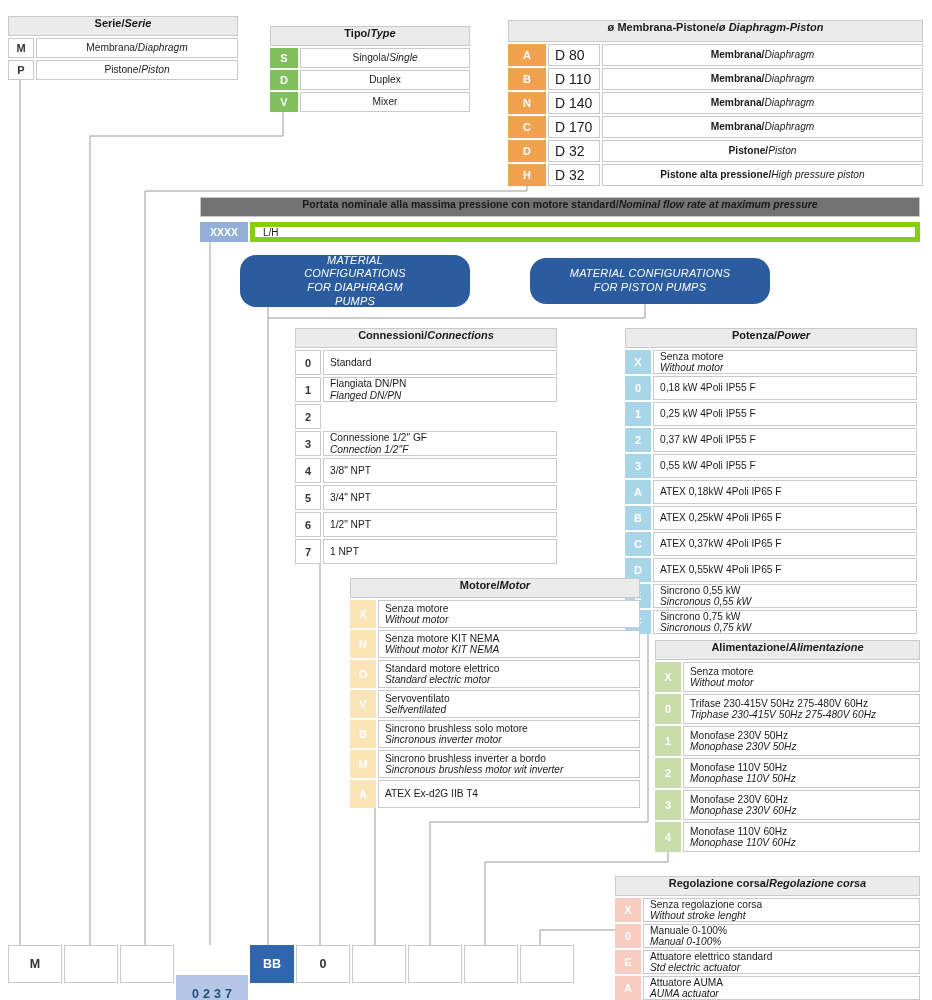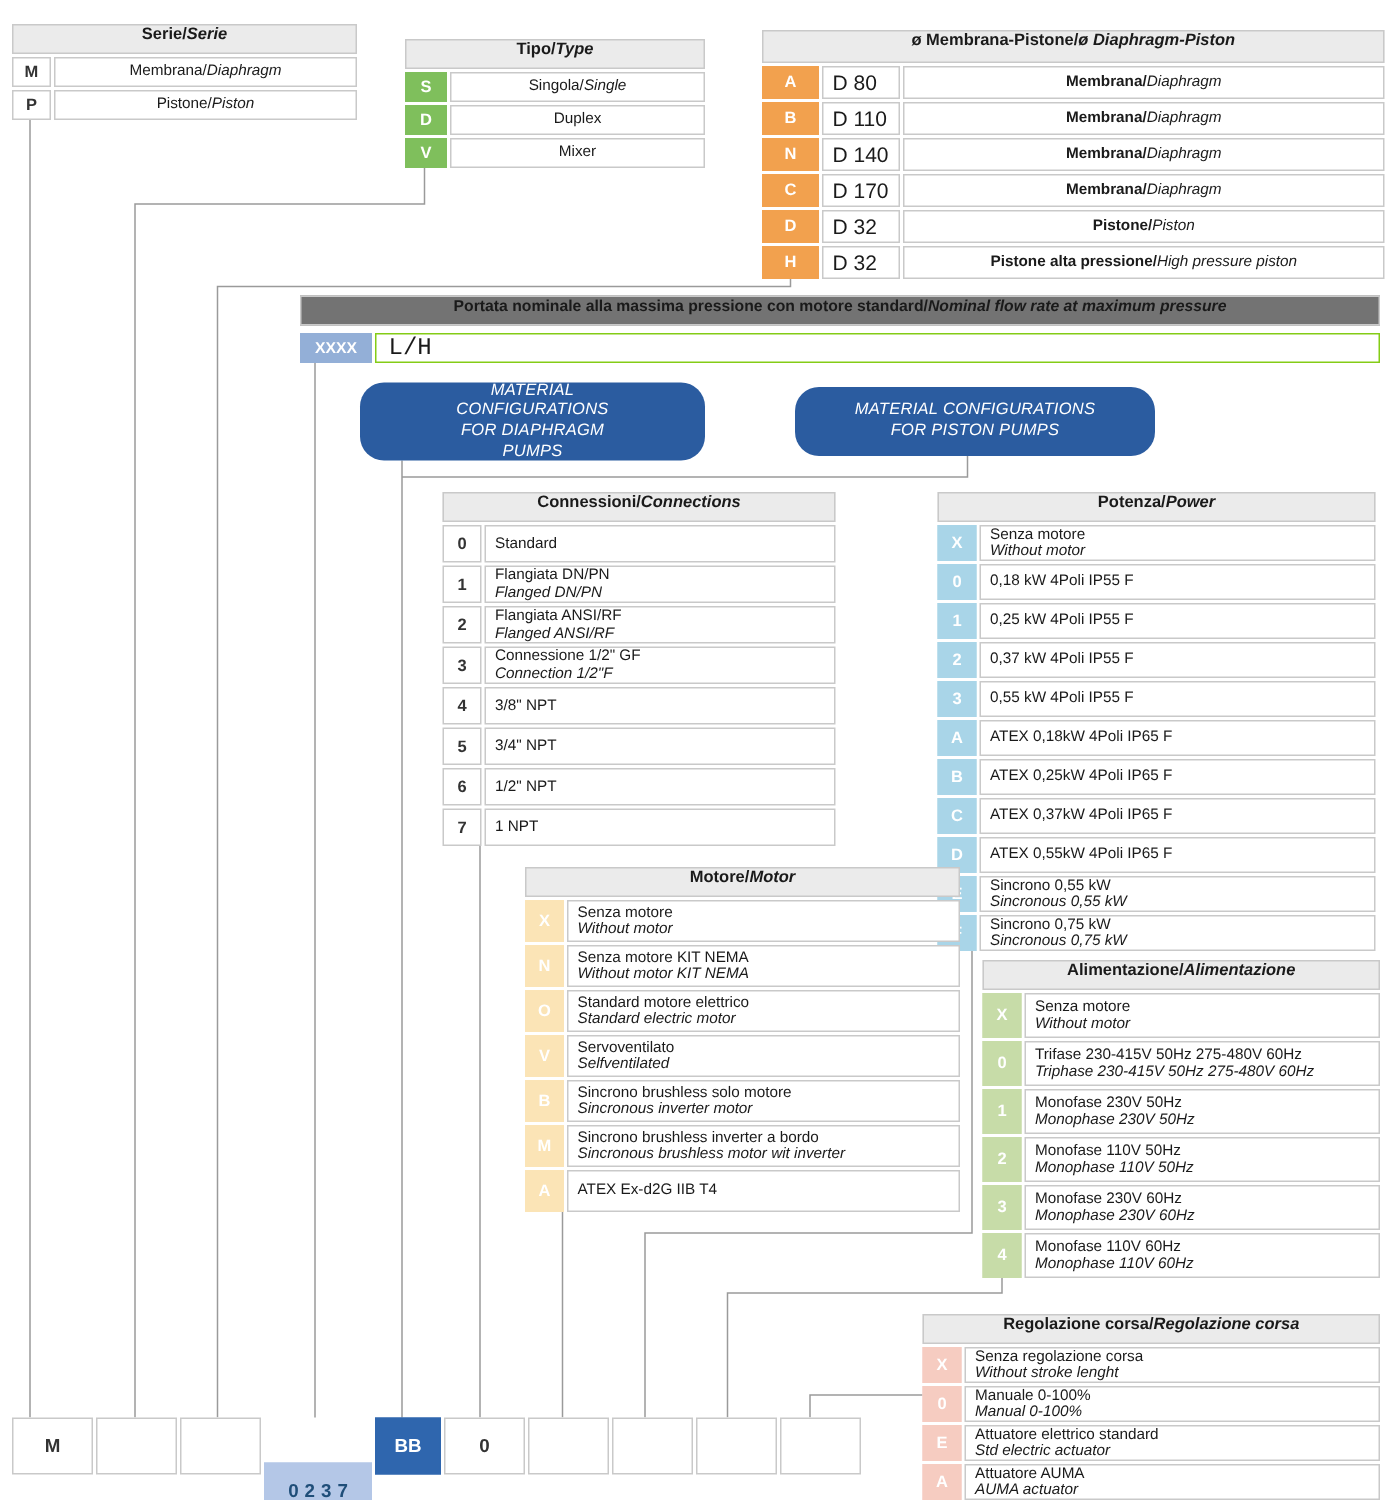--- a/index.html
+++ b/index.html
@@ -34,22 +34,22 @@
           font-size:10.2px; line-height:1.12; overflow:hidden; }
   .desc .en { font-style:italic; }
   .desc .it:empty, .desc .en:empty { display:none; }
   .desc.inl { flex-direction:row; align-items:center; }
   .size { flex:0 0 52px; display:flex; align-items:center; padding-left:6px; font-size:14px; }
   #membrana .desc .it { font-weight:700; }
   .h20{height:20px} .h22{height:22px} .h24{height:24px} .h25{height:25px} .h28{height:28px} .h30{height:30px}
 
   .xxxx { position:absolute; z-index:1; width:48px; height:20px; background:#93afd7; border:1px solid #93afd7;
           color:#fff; font-weight:700; font-size:10.5px; display:flex; align-items:center; justify-content:center; }
-  .lhcell { position:absolute; z-index:1; width:670px; height:20px; border:1px solid #84cc16; background:#fff;
-            font-size:16px; display:flex; align-items:center; padding-left:8px;font-family:Liberation Mono, monospace; }
+  .lhcell { position:absolute; z-index:1; width:670px; height:20px; border:5px solid #84cc16; background:#fff;
+            font-size:10px; display:flex; align-items:center; padding-left:8px; }
 
   .callout { position:absolute; z-index:1; background:#2b5ca0; color:#fff; border-radius:16px;
              display:flex; align-items:center; justify-content:center; text-align:center;
              font-style:italic; font-size:11px; line-height:1.25; letter-spacing:.2px; }
 
   .coderow { position:absolute; z-index:1; display:flex; gap:2px; }
   .ccell { height:38px; display:flex; align-items:center; justify-content:center; font-weight:700;
            font-size:12.5px; border:1px solid #c9c9c9; background:#fff; color:#333; }
   .ccell.g,.ccell.o,.ccell.cr,.ccell.lb,.ccell.lg,.ccell.pk { color:#fff; }
   .ccell.peri { background:#b4c7e7; border-color:#b4c7e7; color:#1f4e79; letter-spacing:4px; padding-left:4px;margin-top:30px; }
@@ -220,24 +220,20 @@
       <div class="trow h25">
         <div class="cell code wh w26">1</div>
         <div class="cell desc">
           <span class="it">Flangiata DN/PN</span>
           <span class="en">Flanged DN/PN</span>
         </div>
       </div>
 
       <div class="trow h25">
         <div class="cell code wh w26">2</div>
-        <div class="cell desc">
-          <span class="it">Flangiata ANSI/RF</span>
-          <span class="en">Flanged ANSI/RF</span>
-        </div>
       </div>
 
       <div class="trow h25">
         <div class="cell code wh w26">3</div>
         <div class="cell desc">
           <span class="it">Connessione 1/2" GF</span>
           <span class="en">Connection 1/2"F</span>
         </div>
       </div>
 

